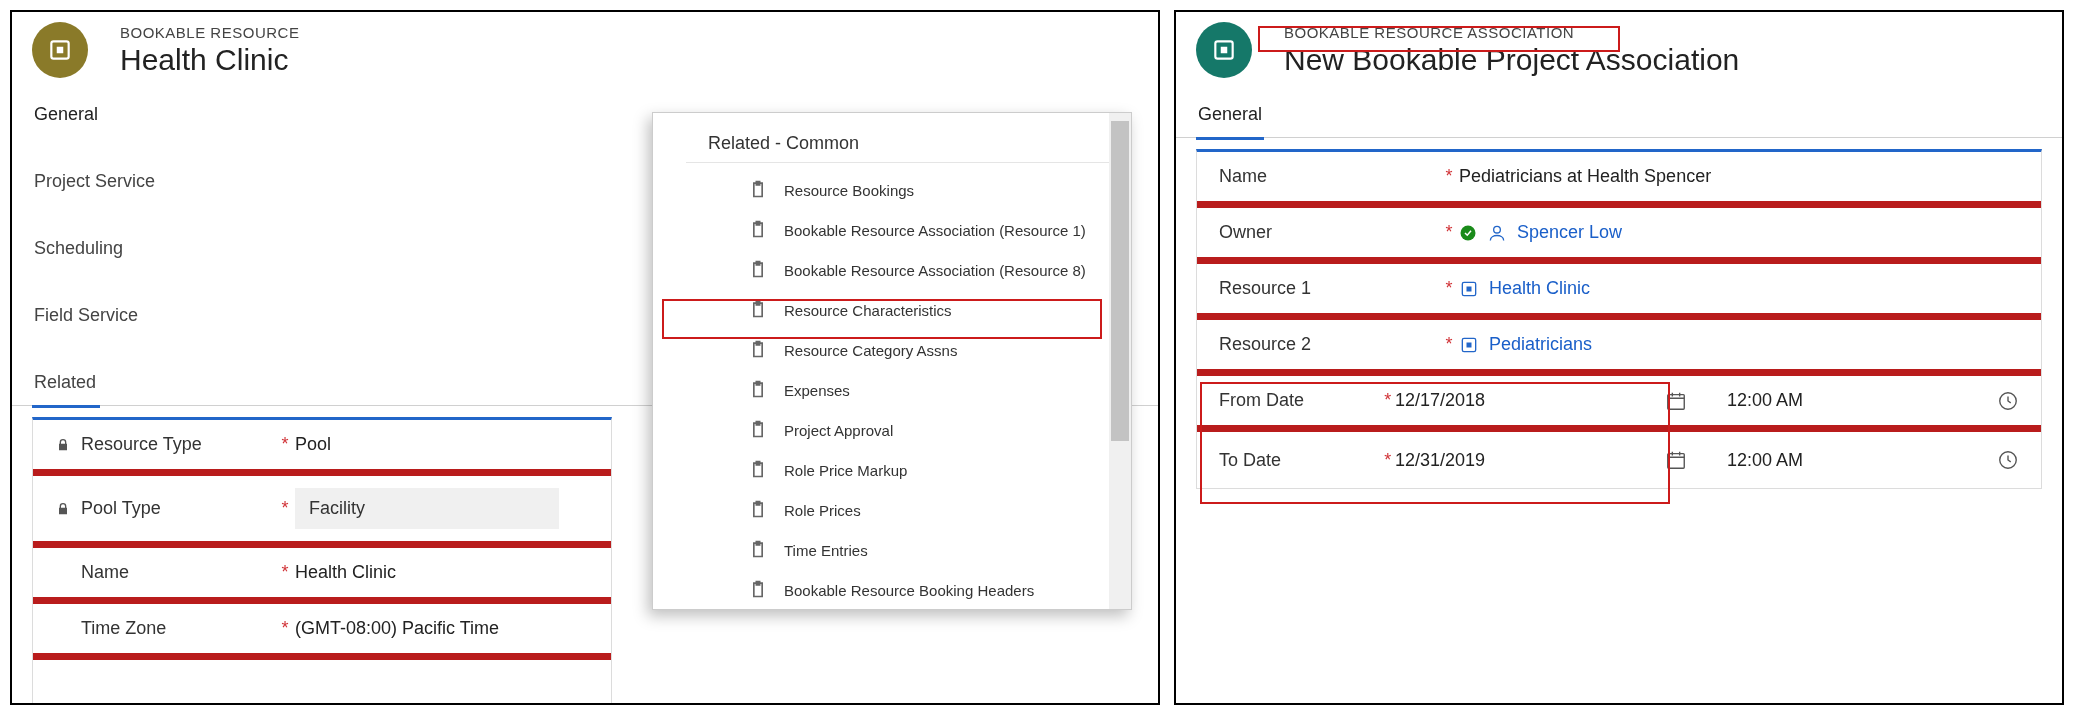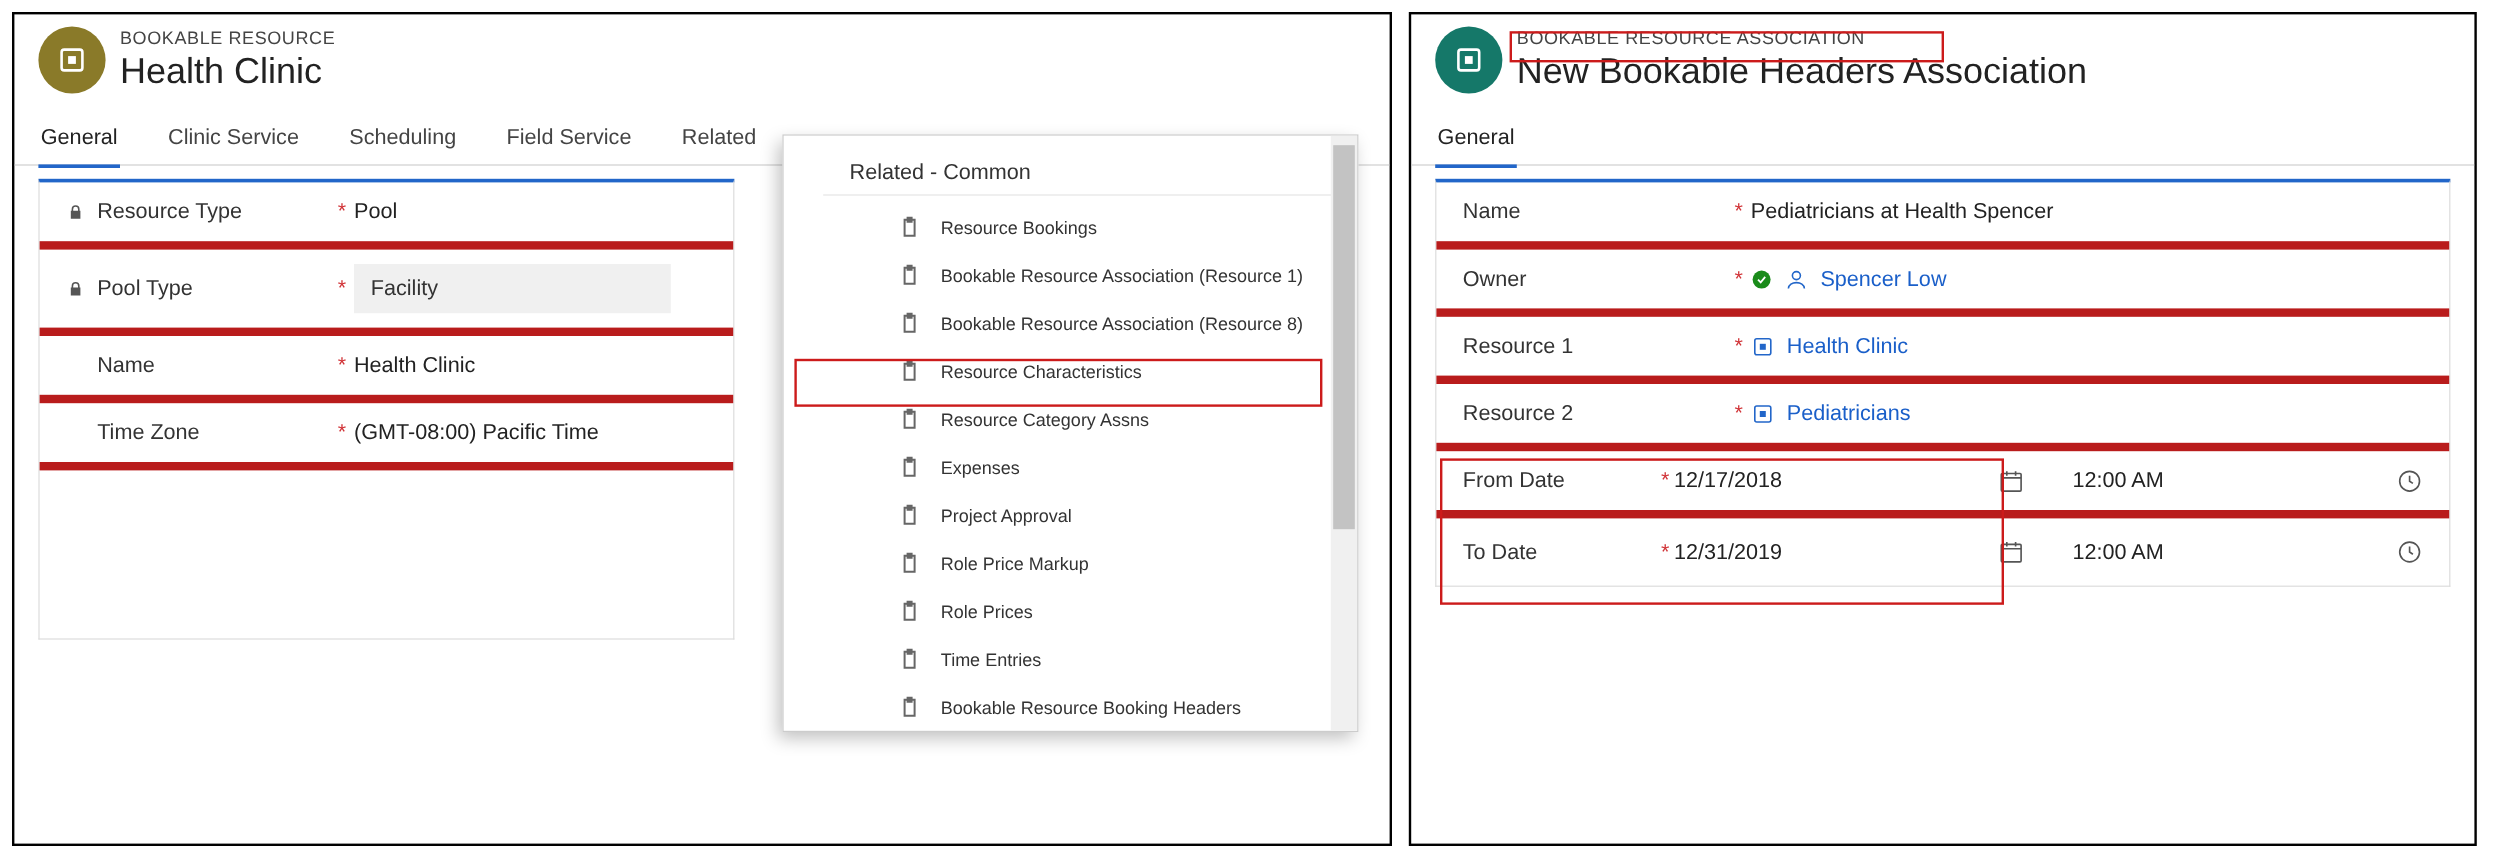--- a/index.html
+++ b/index.html
@@ -19,41 +19,42 @@
     overflow: hidden;
     position: relative;
   }
   .panel-left { width: 1150px; height: 695px; }
   .panel-right { width: 890px; height: 695px; }
 
   .header {
     display: flex;
     align-items: center;
     padding: 10px 20px 18px 20px;
-    gap: 12px;
+    gap: 32px;
   }
   .entity-icon {
     width: 56px; height: 56px;
     border-radius: 50%;
     display: flex; align-items: center; justify-content: center;
     flex-shrink: 0;
   }
   .olive { background: #8a7a29; }
   .teal  { background: #157869; }
   .entity-icon svg { width: 26px; height: 26px; fill: #fff; }
   .entity-label { font-size: 15px; letter-spacing: 0.5px; color: #444; margin-bottom: 2px; }
   .entity-title { font-size: 30px; font-weight: 400; color: #222; }
 
   .tabs {
     display: flex;
-    gap: 38px;
+    gap: 26px;
     padding: 0 20px;
     border-bottom: 1px solid #d0d0d0;
     font-size: 18px;
     color: #444;
+    flex-direction: column;
   }
   .tab { padding: 8px 2px 12px 2px; cursor: pointer; }
   .tab.active { color: #222; position: relative; }
   .tab-underline {
     height: 3px;
     background: #2266c9;
     position: relative;
     top: -1px;
     margin-left: 20px;
     width: 68px;
@@ -173,21 +174,21 @@
         </svg>
     </div>
     <div>
       <div class="entity-label">BOOKABLE RESOURCE</div>
       <div class="entity-title">Health Clinic</div>
     </div>
   </div>
 
   <div class="tabs">
     <div class="tab active">General</div>
-    <div class="tab">Clinic Service</div>
+    <div class="tab">Project Service</div>
     <div class="tab">Scheduling</div>
     <div class="tab">Field Service</div>
     <div class="tab">Related</div>
   </div>
   <div class="tab-underline"></div>
 
   <div class="form-block" style="width:580px;">
     <div class="row">
       <div class="label-col">
         <svg class="lock-ic" viewBox="0 0 24 24">
@@ -314,21 +315,21 @@
 <div class="panel panel-right">
   <div class="header">
     <div class="entity-icon teal">
       <svg viewBox="0 0 24 24">
           <rect x="4" y="4" width="16" height="16" rx="2" fill="none" stroke="#fff" stroke-width="2"></rect>
           <rect x="9" y="9" width="6" height="6" fill="#fff"></rect>
         </svg>
     </div>
     <div>
       <div class="entity-label">BOOKABLE RESOURCE ASSOCIATION</div>
-      <div class="entity-title">New Bookable Headers Association</div>
+      <div class="entity-title">New Bookable Project Association</div>
     </div>
   </div>
 
   <div class="tabs" style="margin-left:0;">
     <div class="tab active">General</div>
   </div>
   <div class="tab-underline"></div>
 
   <div class="form-block">
     <div class="row">

